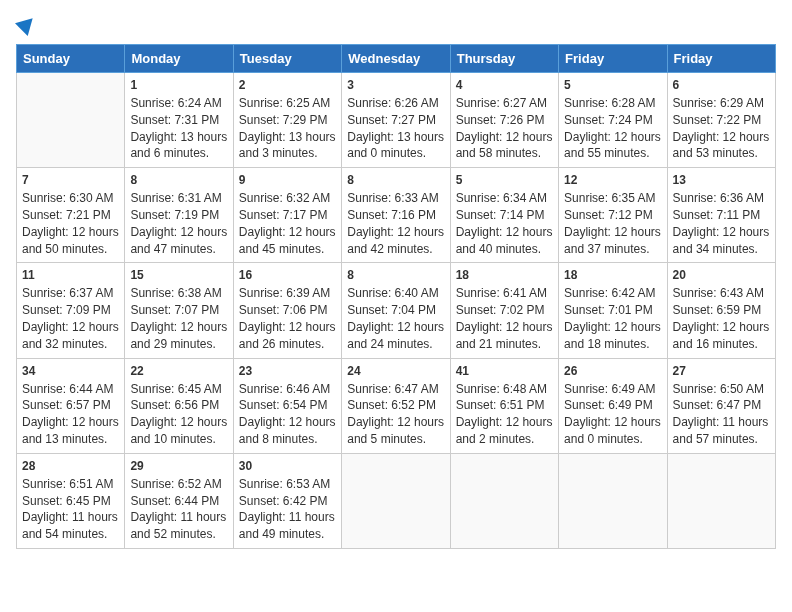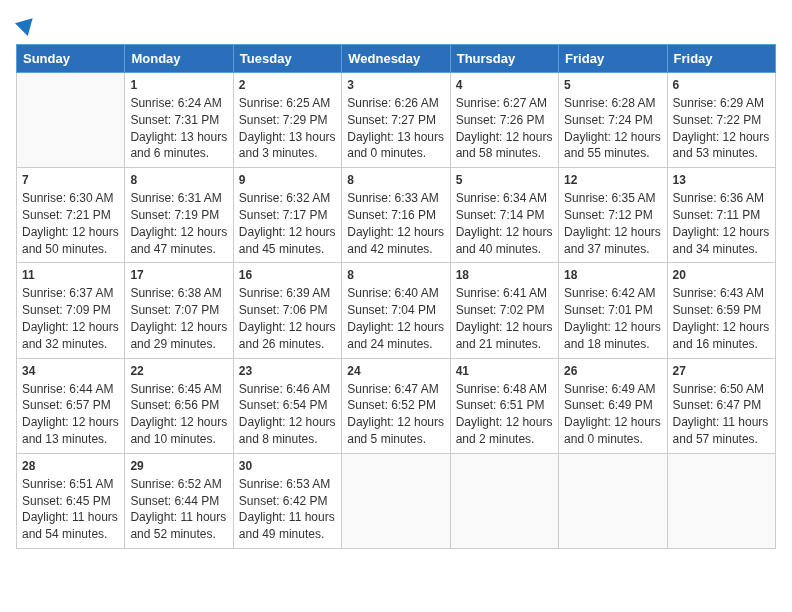--- a/index.html
+++ b/index.html
@@ -170,21 +170,21 @@
           <span class="day-num">13</span>
           <div class="day-info">Sunrise: 6:36 AM<br>Sunset: 7:11 PM<br>Daylight: 12 hours and 34 minutes.</div>
         </td>
       </tr>
       <tr>
         <td>
           <span class="day-num">11</span>
           <div class="day-info">Sunrise: 6:37 AM<br>Sunset: 7:09 PM<br>Daylight: 12 hours and 32 minutes.</div>
         </td>
         <td>
-          <span class="day-num">17</span>
+          <span class="day-num">15</span>
           <div class="day-info">Sunrise: 6:38 AM<br>Sunset: 7:07 PM<br>Daylight: 12 hours and 29 minutes.</div>
         </td>
         <td>
           <span class="day-num">16</span>
           <div class="day-info">Sunrise: 6:39 AM<br>Sunset: 7:06 PM<br>Daylight: 12 hours and 26 minutes.</div>
         </td>
         <td>
           <span class="day-num">8</span>
           <div class="day-info">Sunrise: 6:40 AM<br>Sunset: 7:04 PM<br>Daylight: 12 hours and 24 minutes.</div>
         </td>

